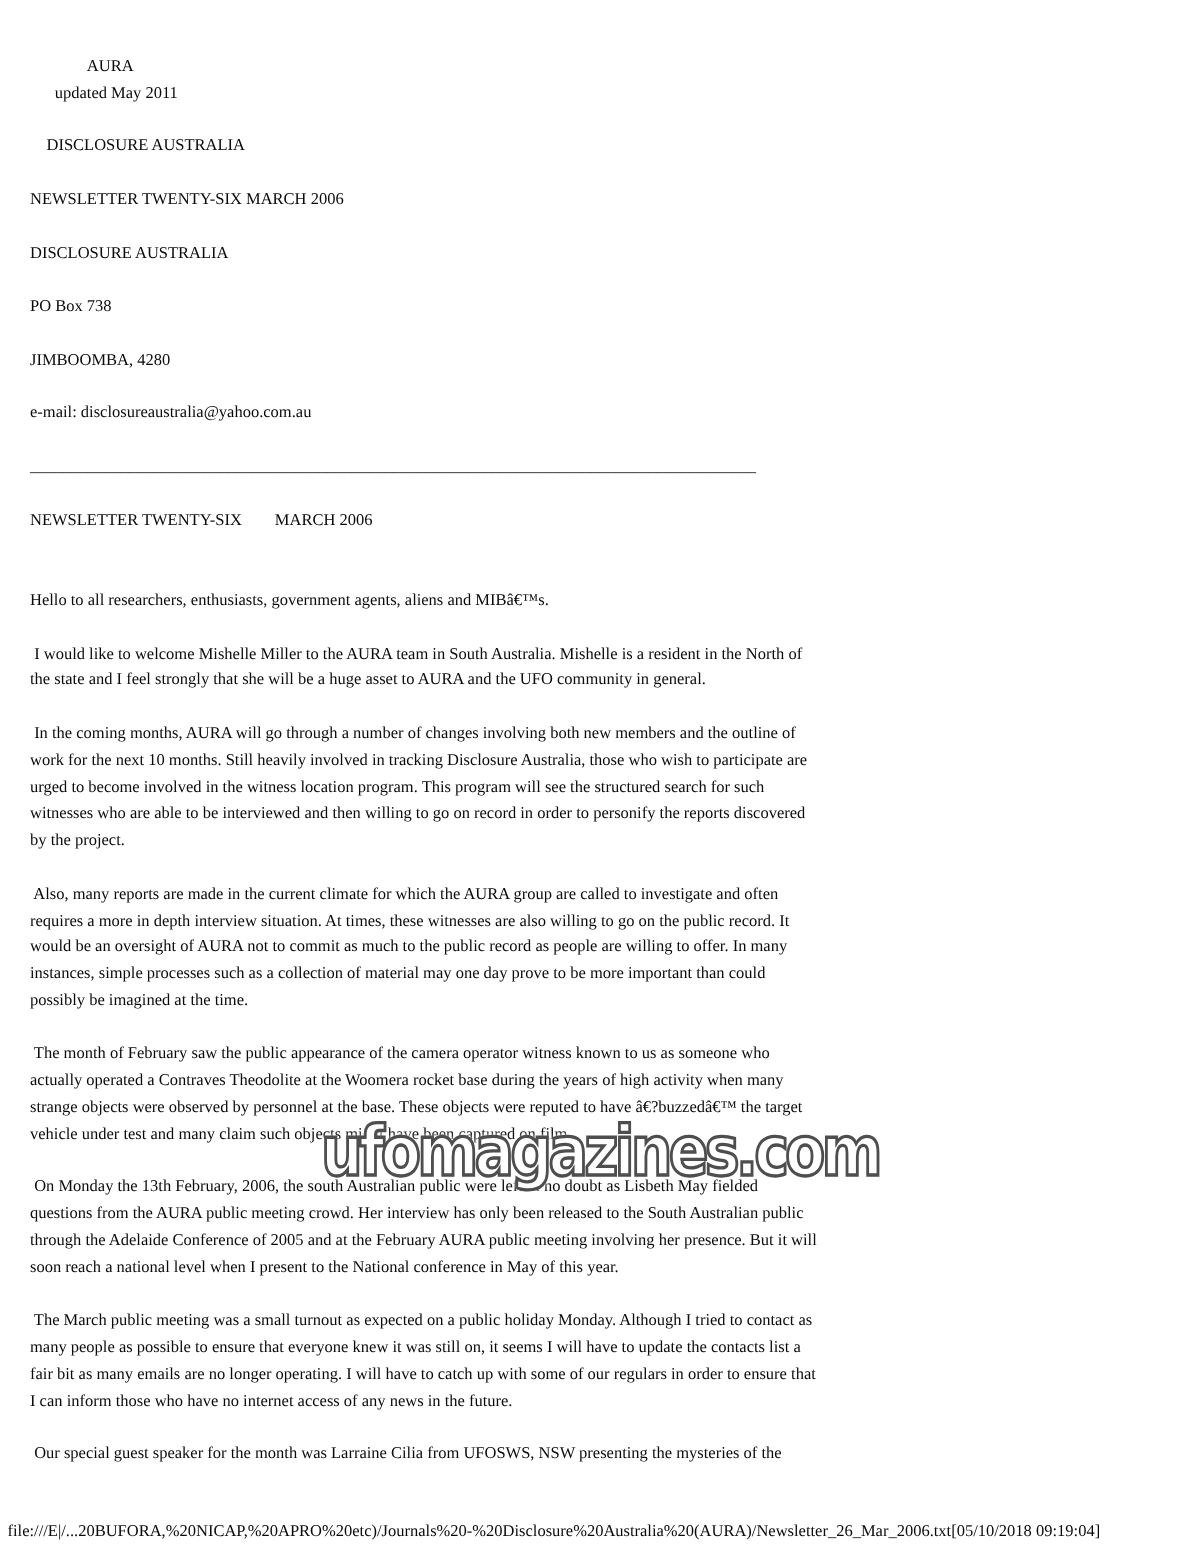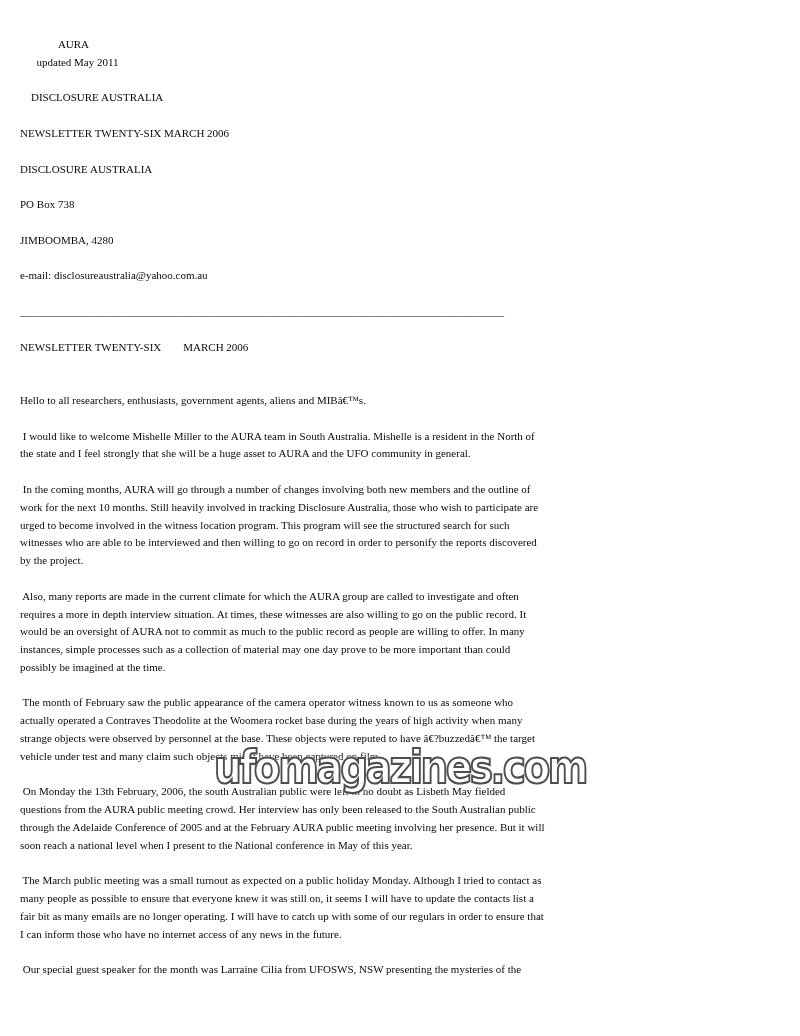--- a/index.html
+++ b/index.html
@@ -112,14 +112,17 @@
 
  The March public meeting was a small turnout as expected on a public holiday Monday. Although I tried to contact as
 many people as possible to ensure that everyone knew it was still on, it seems I will have to update the contacts list a
 fair bit as many emails are no longer operating. I will have to catch up with some of our regulars in order to ensure that
 I can inform those who have no internet access of any news in the future.
 
  Our special guest speaker for the month was Larraine Cilia from UFOSWS, NSW presenting the mysteries of the</pre>
 
   <div class="watermark">ufomagazines.com</div>
 
+  <div class="print-footer">
+    <span>file:///E|/...20BUFORA,%20NICAP,%20APRO%20etc)/Journals%20-%20Disclosure%20Australia%20(AURA)/Newsletter_26_Mar_2006.txt[05/10/2018 09:19:04]</span>
+  </div>
 
 </div>
 
 </body></html>

